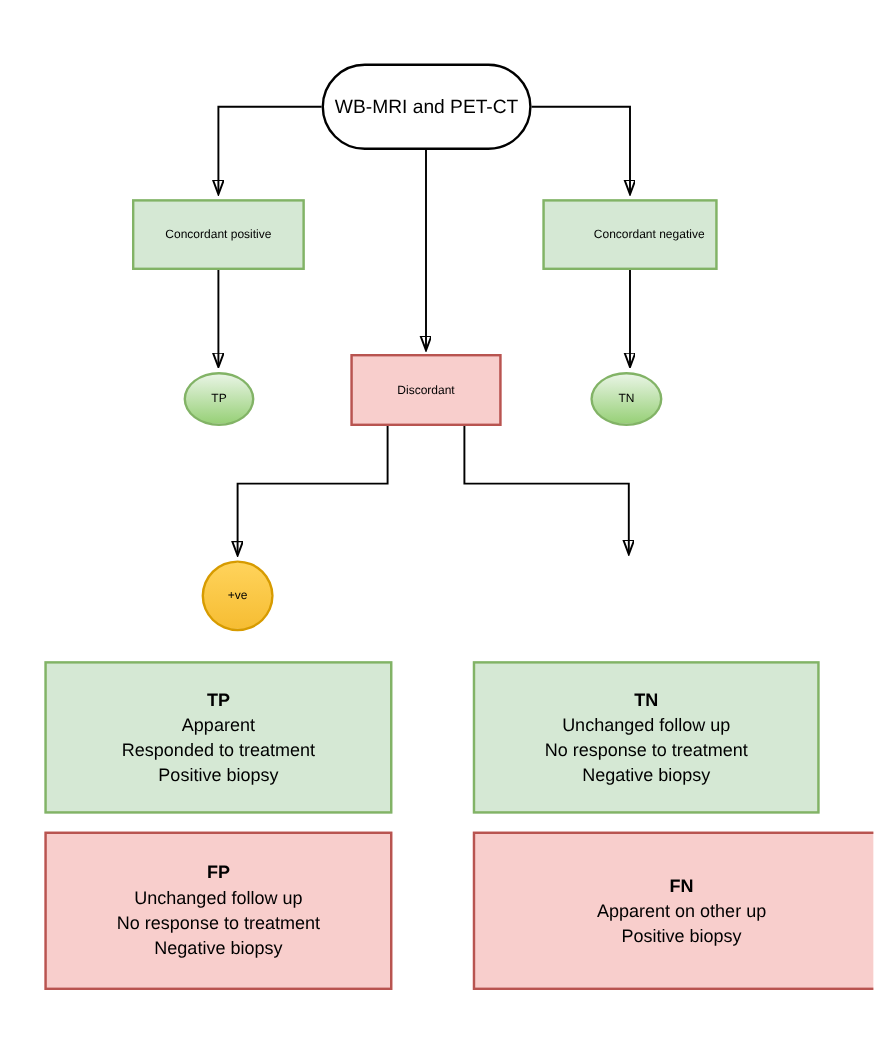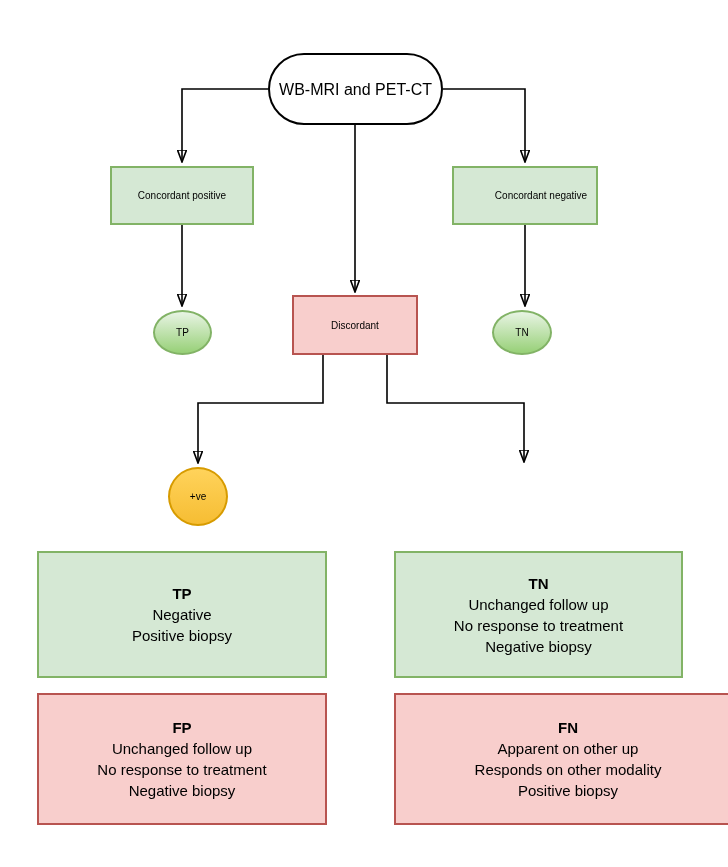--- a/index.html
+++ b/index.html
@@ -127,38 +127,38 @@
     <span>TN</span>
   </div>
 
   <div class="node circle-yellow" style="left:168px; top:467px; width:60px; height:59px;">
     <span>+ve</span>
   </div>
 
 
   <div class="bigbox rect-green" style="left:37px; top:551px; width:290px; height:127px;">
     <div class="boxtitle">TP</div>
-    <div>Negative</div>
+    <div>Apparent</div>
+    <div>Responded to treatment</div>
     <div>Positive biopsy</div>
   </div>
 
   <div class="bigbox rect-green" style="left:394px; top:551px; width:289px; height:127px;">
     <div class="boxtitle">TN</div>
     <div>Unchanged follow up</div>
     <div>No response to treatment</div>
     <div>Negative biopsy</div>
   </div>
 
   <div class="bigbox rect-red" style="left:37px; top:693px; width:290px; height:132px;text-align:right;">
     <div class="boxtitle">FP</div>
     <div>Unchanged follow up</div>
     <div>No response to treatment</div>
     <div>Negative biopsy</div>
   </div>
 
   <div class="bigbox rect-red" style="left:394px; top:693px; width:348px; height:132px;">
     <div class="boxtitle">FN</div>
     <div>Apparent on other up</div>
-    <div>Responds on other modality</div>
     <div>Positive biopsy</div>
   </div>
 
 </div>
 
 </body></html>

